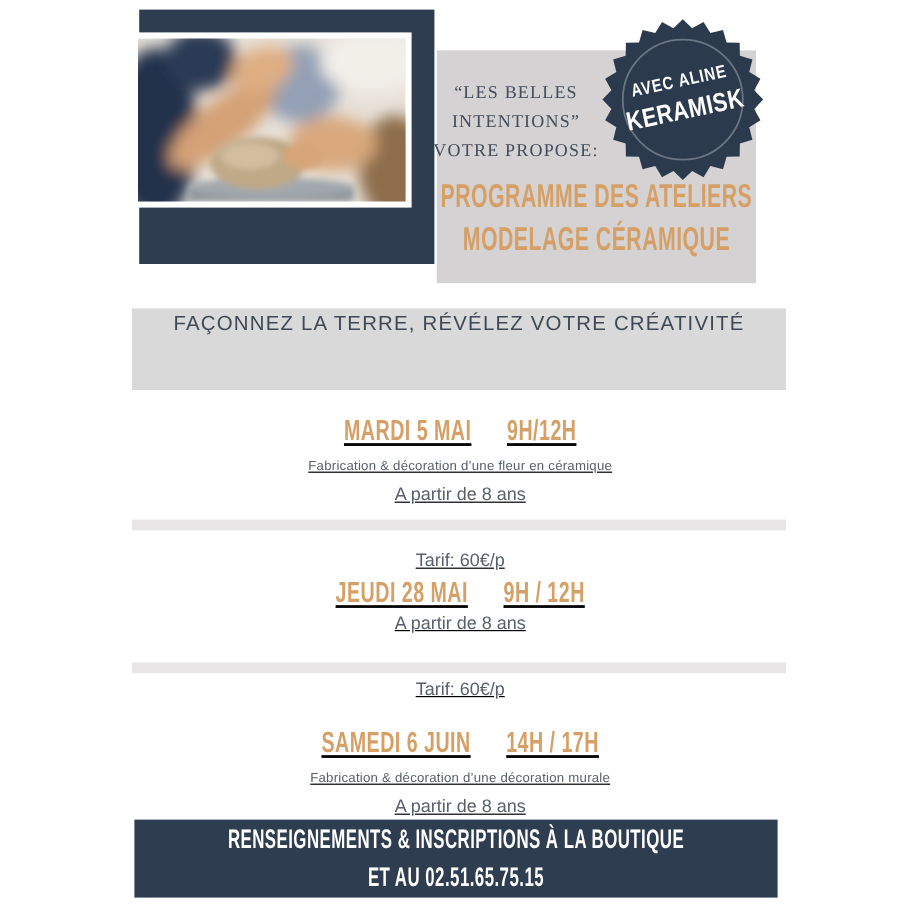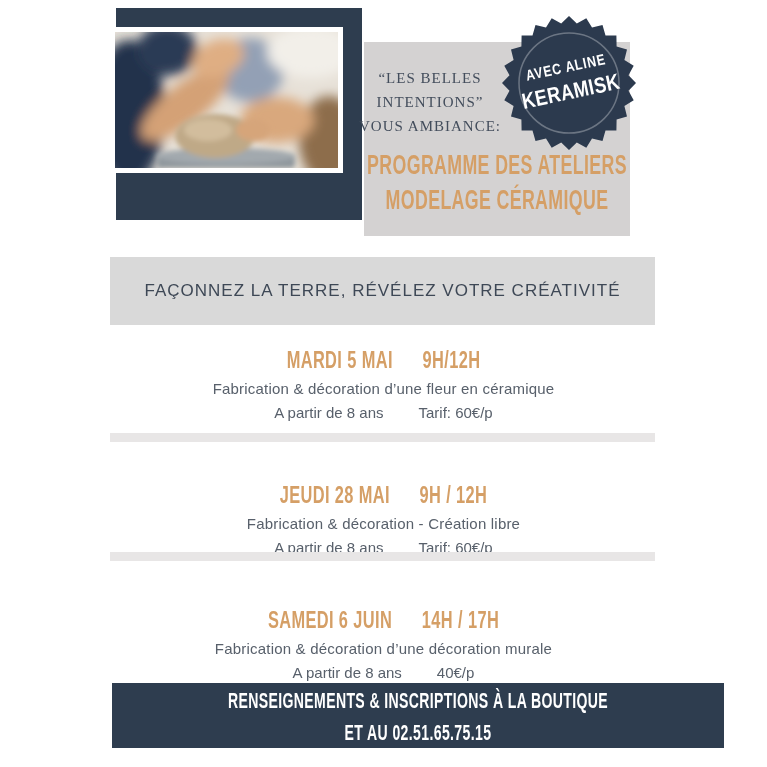--- a/index.html
+++ b/index.html
@@ -21,36 +21,36 @@
   }
   .program-title {
     position:absolute; left:317px; top:146px; width:360px; text-align:center;
     color:#d59f66; font-weight:bold; font-size:24px; line-height:31px; letter-spacing:0.5px;
     transform:scale(0.74,1.15); transform-origin:50% 0; white-space:nowrap;
   }
   .badge { position:absolute; left:501px; top:15px; width:136px; height:136px; }
   
   .banner {
     position:absolute; left:110px; top:257px; width:545px; height:68px; background:#d9d9d9;
-    display:flex; flex-direction:column; justify-content:center; text-align:center;
+    display:flex; flex-direction:row; justify-content:center; text-align:center;
     color:#3e4856; font-size:17px; line-height:26px; letter-spacing:1px;
   }
   
-  .entry { position:absolute; left:0; width:767px; text-align:center; }
+  .entry { position:absolute; left:0; width:767px; text-align:center;text-decoration:underline; }
   .entry-title-wrap {
     display:flex; justify-content:center; gap:38px;
     color:#d59f66; font-weight:bold; font-size:21px; line-height:27px; letter-spacing:0.5px;
     transform:scale(0.78,1.15); transform-origin:50% 0; white-space:nowrap;
   }
-  .entry-desc { margin-top:8px; font-size:15px; line-height:20px; color:#58606b; letter-spacing:0.2px; }
-  .entry-meta { margin-top:4px; font-size:15px; line-height:20px; color:#58606b; display:flex; justify-content:center; gap:35px; }
+  .entry-desc { margin-top:8px; font-size:11px; line-height:20px; color:#58606b; letter-spacing:0.2px; }
+  .entry-meta { margin-top:4px; font-size:15px; line-height:20px; color:#58606b; display:flex; justify-content:center; gap:35px;flex-direction:column; }
   .divider { position:absolute; left:110px; width:545px; height:9px; background:#e8e6e6; }
   
   .footer {
-    position:absolute; left:112px; top:683px; width:612px; height:65px; background:#2e3d4f;
+    position:absolute; left:112px; top:683px; width:536px; height:65px; background:#2e3d4f;
     display:flex; flex-direction:column; justify-content:center; color:#ffffff;
   }
   .footer-inner {
     text-align:center; font-weight:bold; font-size:19px; line-height:27px; letter-spacing:0.5px;
     transform:scale(0.74,1.18); transform-origin:50% 50%; white-space:nowrap;
   }
 </style>
 </head>
 <body>
 
@@ -87,21 +87,21 @@
         <ellipse cx="138" cy="98" rx="17" ry="11" fill="#d6a57a"></ellipse>
       </g>
     </svg>
   </div>
 
   <div class="gray-box"></div>
 
   <div class="intro">
     <div>“LES BELLES</div>
     <div>INTENTIONS”</div>
-    <div>VOUS AMBIANCE:</div>
+    <div>VOTRE PROPOSE:</div>
   </div>
 
   <div class="program-title">
     <div>PROGRAMME DES ATELIERS</div>
     <div>MODELAGE CÉRAMIQUE</div>
   </div>
 
   <svg class="badge" viewBox="0 0 136 136">
     <polygon id="badge-star" fill="#2c3a4e" points="135.0,68.0 127.5,75.8 132.7,85.3 123.4,91.0 126.0,101.5 115.6,104.5 115.4,115.4 104.5,115.6 101.5,126.0 91.0,123.4 85.3,132.7 75.8,127.5 68.0,135.0 60.2,127.5 50.7,132.7 45.0,123.4 34.5,126.0 31.5,115.6 20.6,115.4 20.4,104.5 10.0,101.5 12.6,91.0 3.3,85.3 8.5,75.8 1.0,68.0 8.5,60.2 3.3,50.7 12.6,45.0 10.0,34.5 20.4,31.5 20.6,20.6 31.5,20.4 34.5,10.0 45.0,12.6 50.7,3.3 60.2,8.5 68.0,1.0 75.8,8.5 85.3,3.3 91.0,12.6 101.5,10.0 104.5,20.4 115.4,20.6 115.6,31.5 126.0,34.5 123.4,45.0 132.7,50.7 127.5,60.2"></polygon>
     <circle cx="68" cy="68" r="50" fill="none" stroke="rgba(255,255,255,0.3)" stroke-width="1.5"></circle>
@@ -127,21 +127,20 @@
     </div>
   </section>
 
   <div class="divider" style="top:433px"></div>
 
   <section class="entry" style="top:479px">
     <div class="entry-title-wrap">
       <span>JEUDI 28 MAI</span>
       <span>9H / 12H</span>
     </div>
-    <div class="entry-desc">Fabrication &amp; décoration - Création libre</div>
     <div class="entry-meta">
       <span>A partir de 8 ans</span>
       <span>Tarif: 60€/p</span>
     </div>
   </section>
 
   <div class="divider" style="top:552px"></div>
 
   <section class="entry" style="top:604px">
     <div class="entry-title-wrap">

